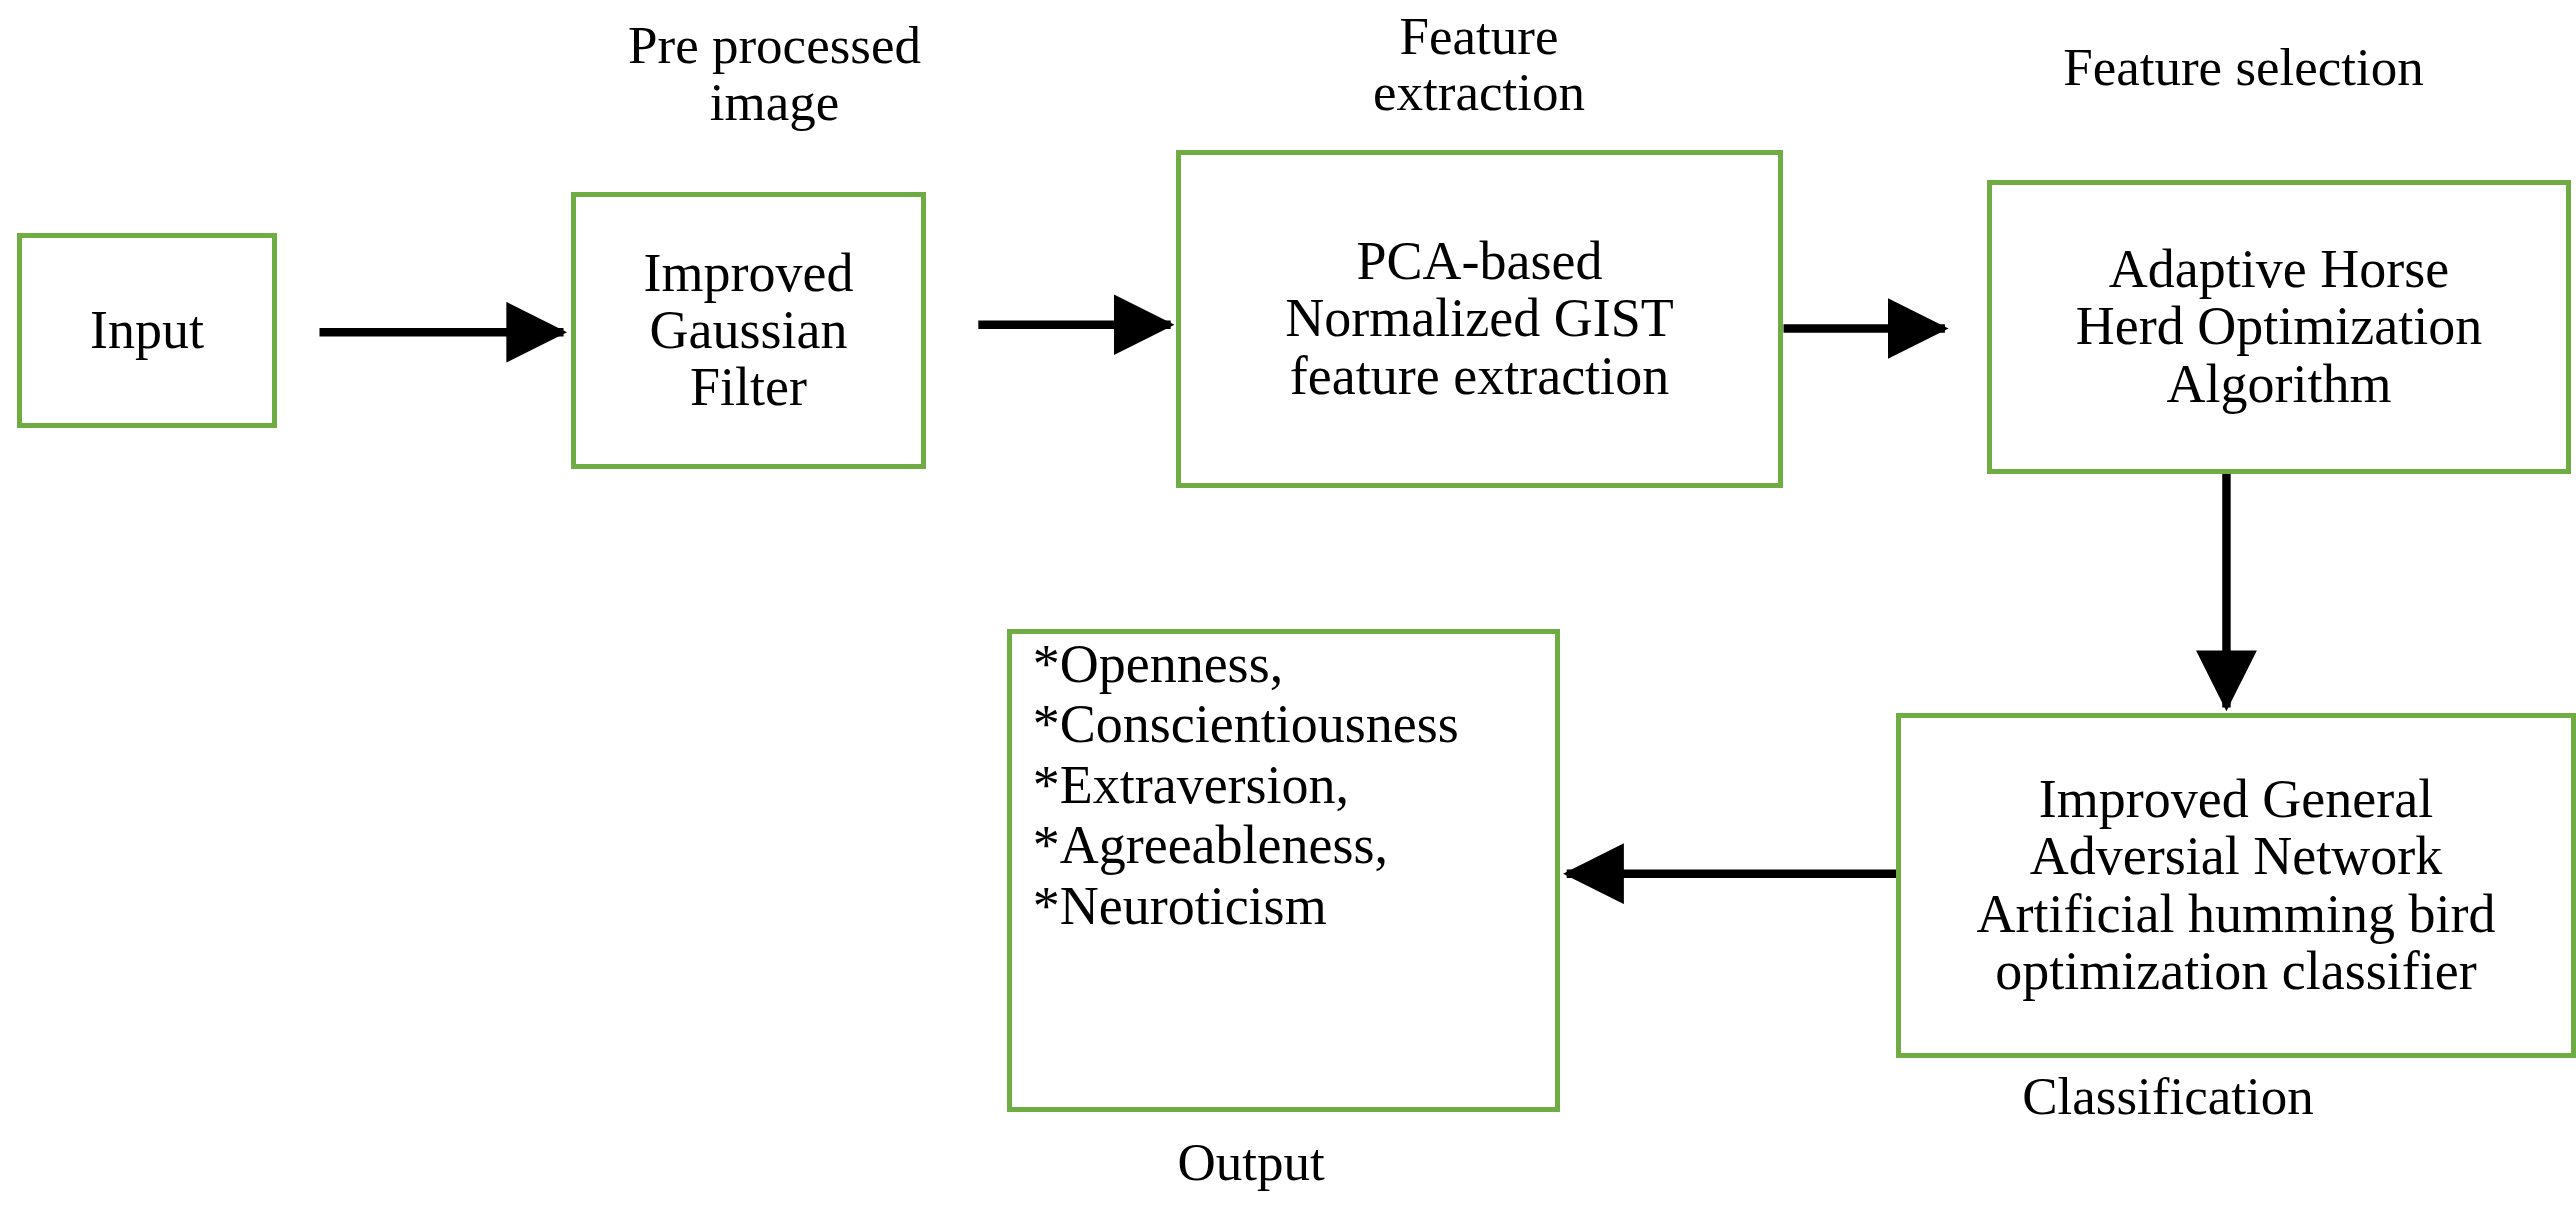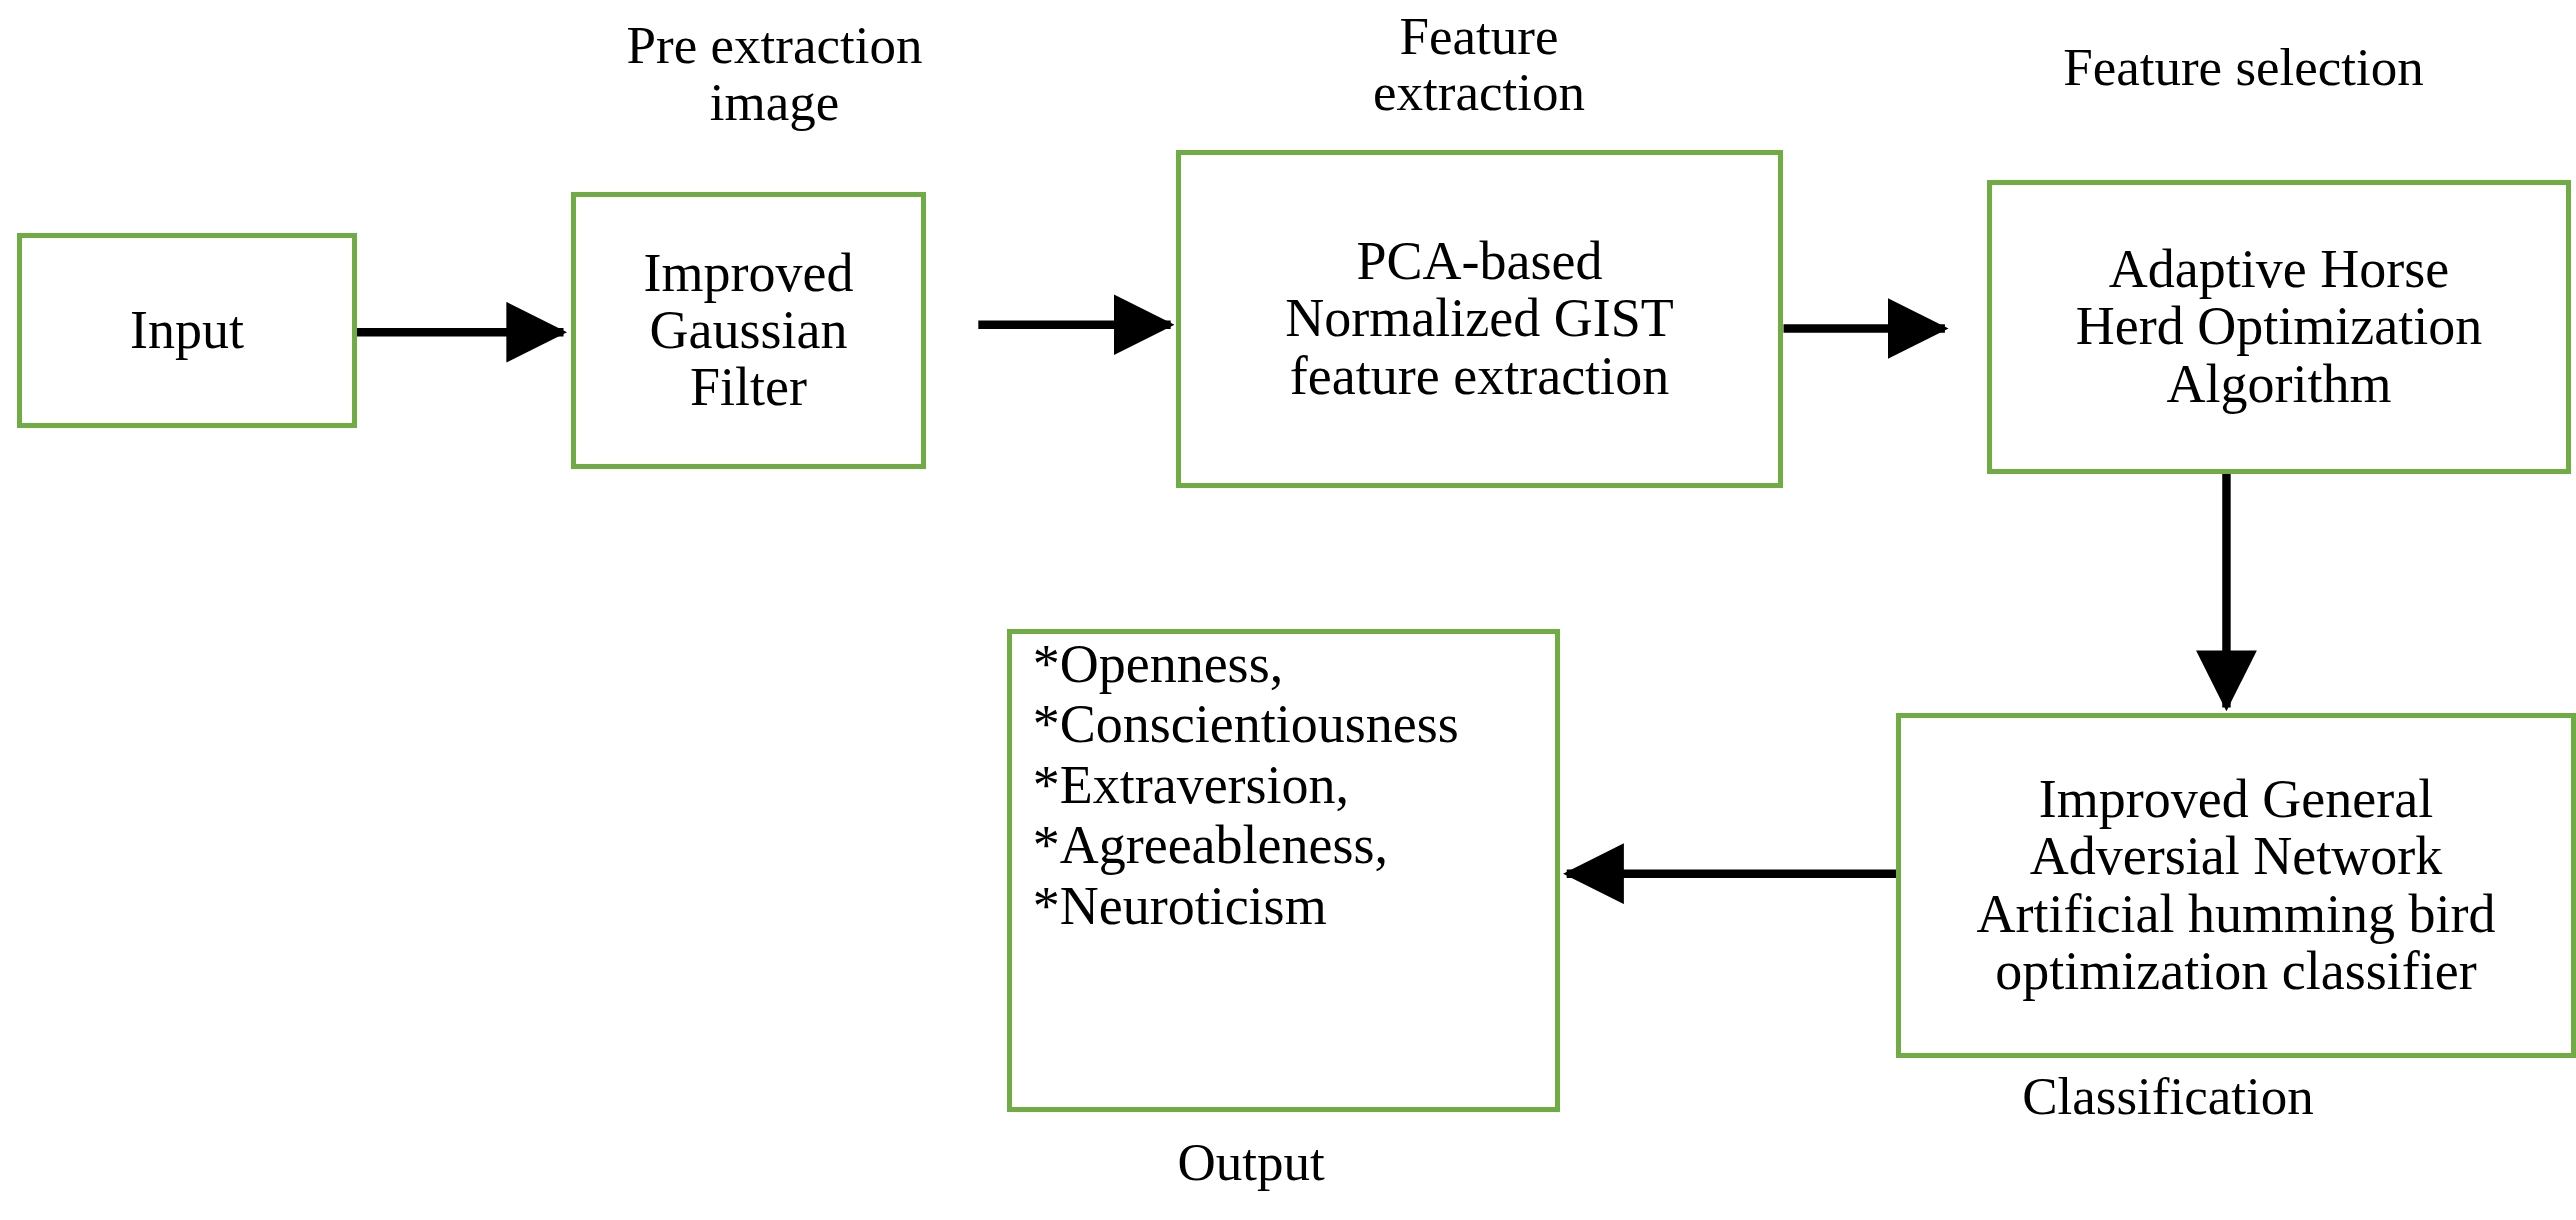--- a/index.html
+++ b/index.html
@@ -51,21 +51,21 @@
   svg.wires {
     position: absolute;
     left: 0;
     top: 0;
     width: 2576px;
     height: 1220px;
     pointer-events: none;
   }
 
   
-  #box-input          { left: 17px;   top: 233px;  width: 340px;  height: 195px; }
+  #box-input          { left: 17px;   top: 233px;  width: 260px;  height: 195px; }
   #box-preprocess     { left: 571px;  top: 192px;  width: 355px;  height: 277px; }
   #box-feature-extract{ left: 1176px; top: 150px;  width: 607px;  height: 338px; }
   #box-feature-select { left: 1951px; top: 180px;  width: 584px;  height: 294px; margin-left: 36px; }
   #box-classification { left: 1896px; top: 713px;  width: 680px;  height: 345px; }
   #box-output         { left: 1007px; top: 629px;  width: 553px;  height: 483px; }
 
   #cap-preprocess     { left: 521px;  top: 17px;   width: 507px; }
   #cap-feature-extract{ left: 1249px; top: 7.5px;    width: 460px; }
   #cap-feature-select { left: 1962px; top: 39px;   width: 563px; }
   #cap-classification { left: 1896px; top: 1068px; width: 544px; }
@@ -97,21 +97,21 @@
 
     <g>
       <line x1="2372" y1="505" x2="2372" y2="754" stroke="#000000" stroke-width="9" marker-end="url(#ah-r)"></line>
     </g>
 
     <g>
       <line x1="2020" y1="931" x2="1669" y2="931" stroke="#000000" stroke-width="9" marker-end="url(#ah-r)"></line>
     </g>
   </svg>
 
-  <div class="caption" id="cap-preprocess">Pre extraction
+  <div class="caption" id="cap-preprocess">Pre processed
 image</div>
 
   <div class="caption" id="cap-feature-extract">Feature
 extraction</div>
 
   <div class="caption" id="cap-feature-select">Feature selection</div>
 
   <div class="caption" id="cap-classification">Classification</div>
 
   <div class="caption" id="cap-output">Output</div>

